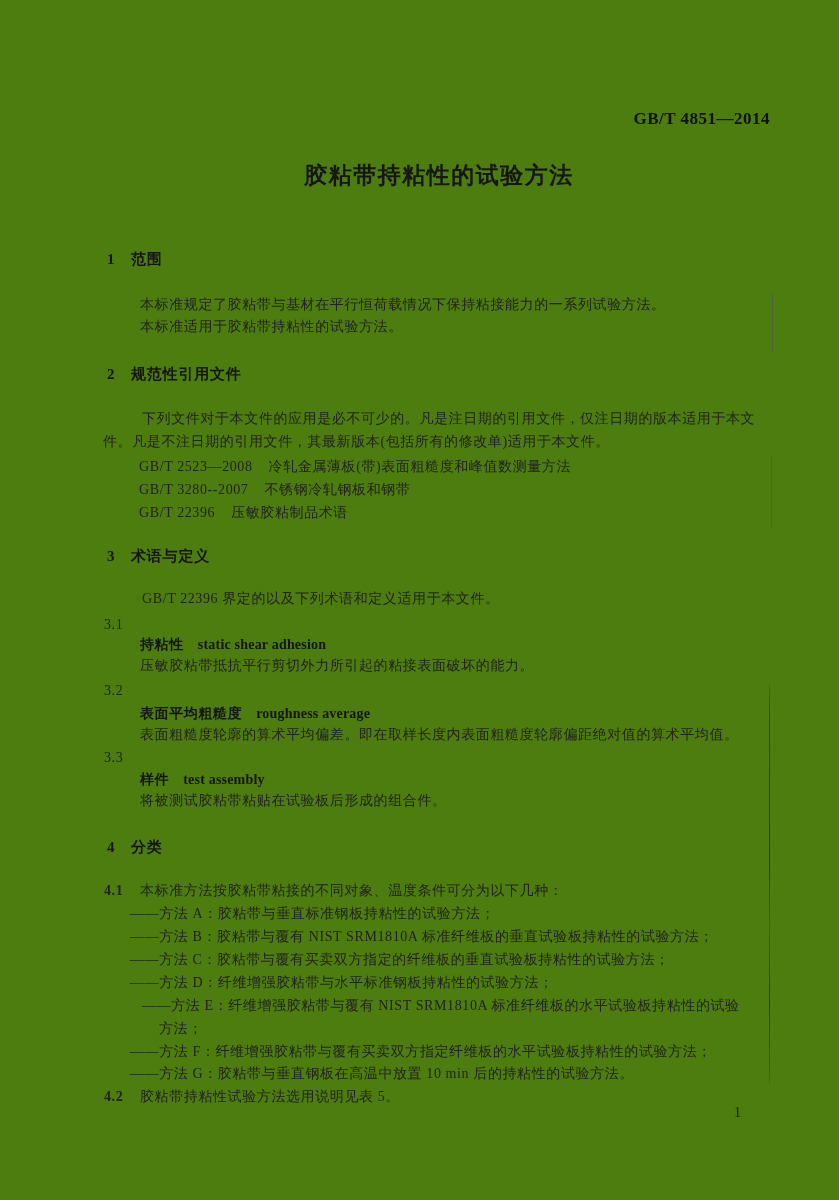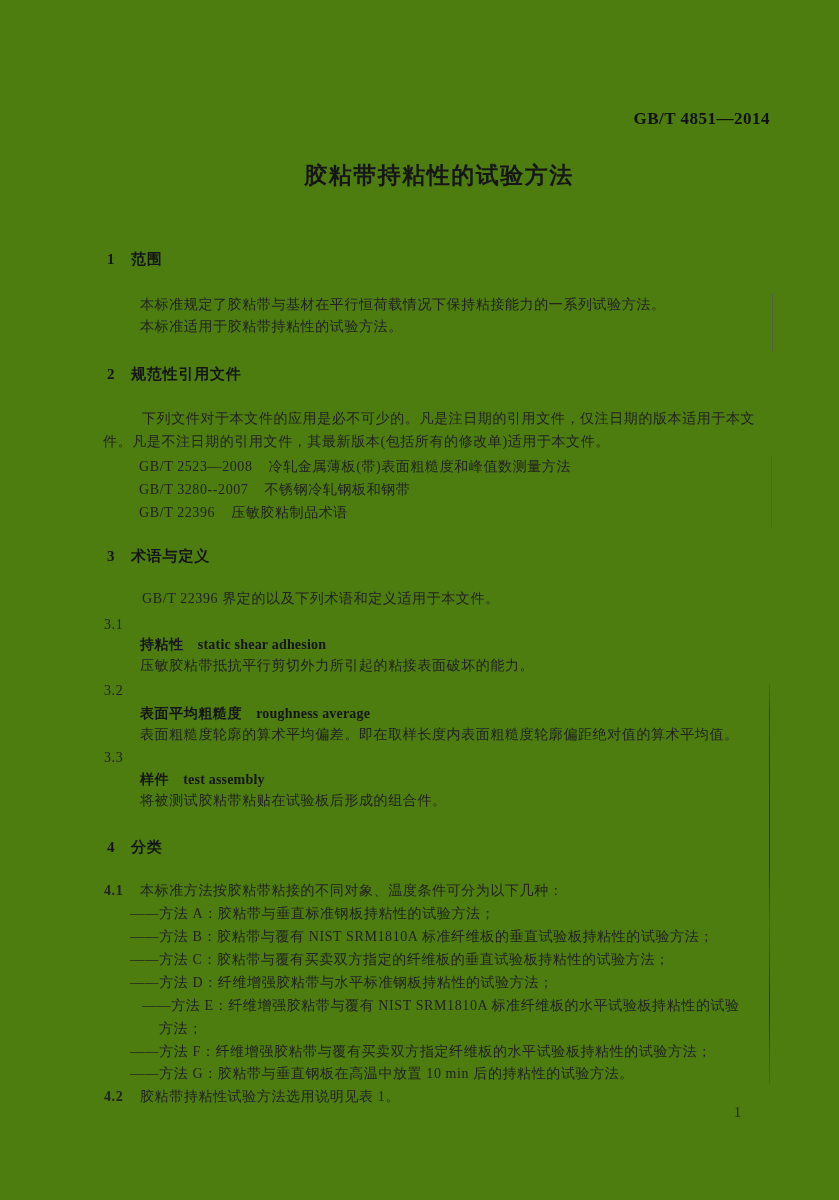--- a/index.html
+++ b/index.html
@@ -125,21 +125,21 @@
   <div class="abs body-text" style="left:130px;top:907px;">——方法 A：胶粘带与垂直标准钢板持粘性的试验方法；</div>
   <div class="abs body-text" style="left:130px;top:930px;">——方法 B：胶粘带与覆有 NIST SRM1810A 标准纤维板的垂直试验板持粘性的试验方法；</div>
   <div class="abs body-text" style="left:130px;top:976px;">——方法 D：纤维增强胶粘带与水平标准钢板持粘性的试验方法；</div>
   <div class="abs body-text" style="left:130px;top:953px;">——方法 C：胶粘带与覆有买卖双方指定的纤维板的垂直试验板持粘性的试验方法；</div>
   <div class="abs body-text" style="left:142px;top:999px;">——方法 E：纤维增强胶粘带与覆有 NIST SRM1810A 标准纤维板的水平试验板持粘性的试验</div>
   <div class="abs body-text" style="left:159px;top:1022px;">方法；</div>
   <div class="abs body-text" style="left:130px;top:1045px;">——方法 F：纤维增强胶粘带与覆有买卖双方指定纤维板的水平试验板持粘性的试验方法；</div>
   <div class="abs body-text" style="left:130px;top:1067px;">——方法 G：胶粘带与垂直钢板在高温中放置 10 min 后的持粘性的试验方法。</div>
 
   <div class="abs body-text clause" style="left:104px;top:1090px;">
-    <span class="num">4.2</span><span>胶粘带持粘性试验方法选用说明见表 1。</span>
+    <span class="num">4.2</span><span>胶粘带持粘性试验方法选用说明见表 5。</span>
   </div>
 
   <div class="abs page-num" style="left:734px;top:1106px;">1</div>
 
   <div class="vline" style="left:772px;top:294px;height:57px;opacity:0.75;"></div>
   <div class="vline" style="left:771px;top:456px;height:73px;opacity:0.8;"></div>
   <div class="vline-long" style="left:769px;top:684px;height:400px;"></div>
 
 </div>
 

